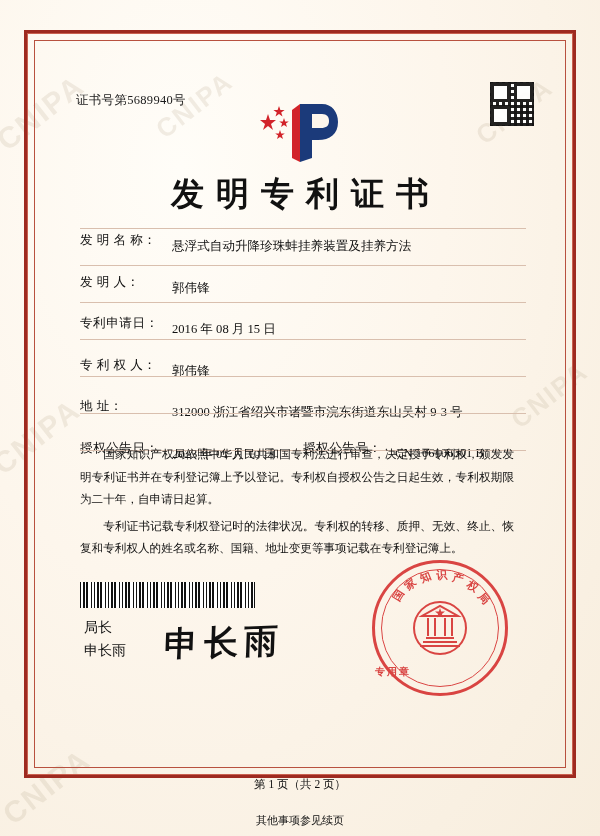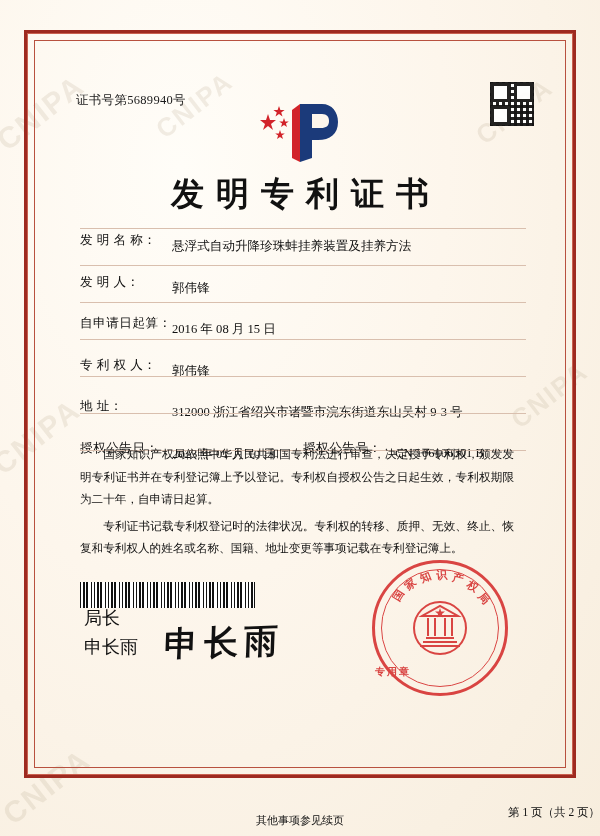--- a/index.html
+++ b/index.html
@@ -139,21 +139,21 @@
   .barcode{
     position:absolute;left:36px;bottom:150px;
     width:175px;height:26px;
     background:repeating-linear-gradient(90deg,
       #111 0 1px,#fff 1px 3px,#111 3px 5px,#fff 5px 6px,
       #111 6px 8px,#fff 8px 11px,#111 11px 12px,#fff 12px 14px);
   }
 
   .sign-label{
     position:absolute;left:40px;bottom:96px;
-    font-size:18px;line-height:1.6;color:#111;
+    font-size:14px;line-height:1.6;color:#111;
   }
   .signature{
     position:absolute;left:120px;bottom:92px;
     font-size:34px;
     font-family:"DejaVu Serif", serif;
     color:#111;
     letter-spacing:6px;
     transform:rotate(-2deg) skewX(-4deg);
     font-weight:700;
   }
@@ -180,22 +180,22 @@
     position:absolute;left:50%;top:50%;
     transform-origin:0 0;
     font-family:"DejaVu Serif", serif;
   }
   .seal .bottom-txt{
     position:absolute;left:0;right:0;bottom:14px;
     font-size:10px;font-weight:700;letter-spacing:2px;
   }
 
   .pagenum{
-    position:absolute;left:0;right:0;bottom:16px;
-    text-align:right;font-size:11.5px;color:#111;
+    position:absolute;left:0;right:0;bottom:44px;
+    text-align:center;font-size:11.5px;color:#111;
   }
   .footnote{
     position:absolute;left:0;right:0;bottom:8px;
     text-align:center;font-size:11px;color:#111;
   }
 </style>
 </head>
 <body>
 
 <div class="page">
@@ -246,21 +246,21 @@
         <div class="fvalue">悬浮式自动升降珍珠蚌挂养装置及挂养方法</div>
       </div>
 
       <div class="frow">
         <div class="flabel">发 明 人：</div>
         <div class="fvalue">郭伟锋</div>
       </div>
 
 
       <div class="frow">
-        <div class="flabel">自申请日起算：</div>
+        <div class="flabel">专利申请日：</div>
         <div class="fvalue">2016 年 08 月 15 日</div>
       </div>
 
       <div class="frow">
         <div class="flabel">专 利 权 人：</div>
         <div class="fvalue">郭伟锋</div>
       </div>
 
       <div class="frow">
         <div class="flabel">地          址：</div>

